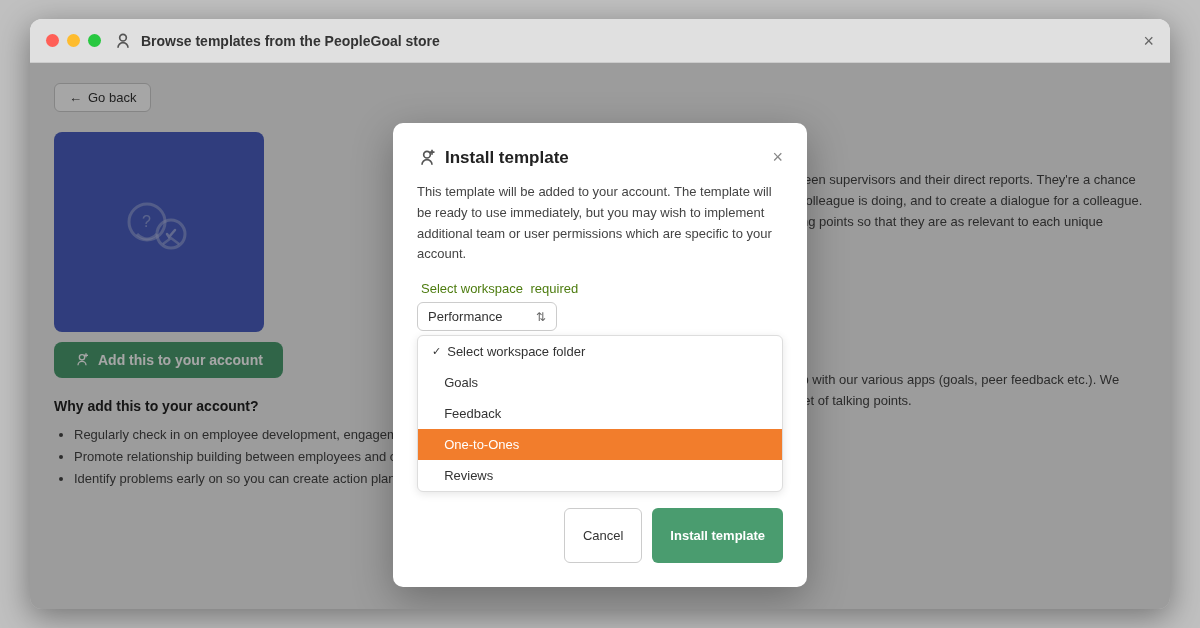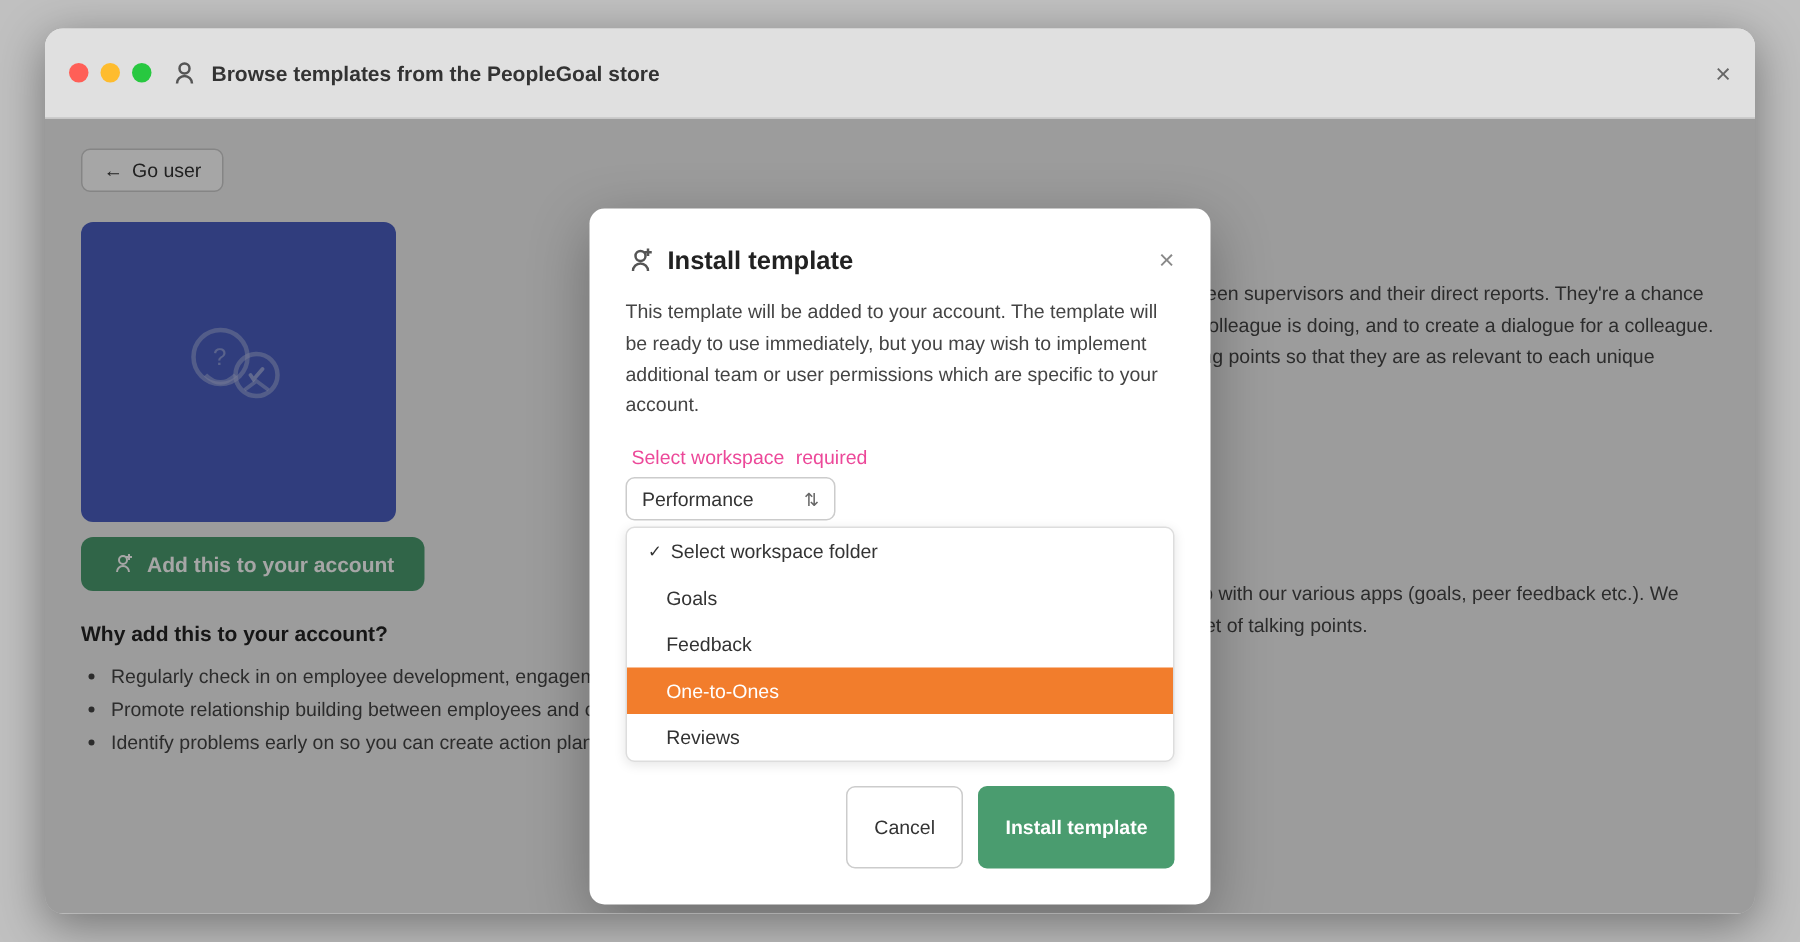--- a/index.html
+++ b/index.html
@@ -17,21 +17,21 @@
       height: 590px;
       background: #f0f0f0;
       border-radius: 12px;
       box-shadow: 0 8px 32px rgba(0,0,0,0.4);
       overflow: hidden;
       display: flex;
       flex-direction: column;
     }
     .titlebar {
       background: #e0e0e0;
-      height: 60px;
+      height: 44px;
       display: flex;
       align-items: center;
       padding: 0 16px;
       border-bottom: 1px solid #ccc;
       flex-shrink: 0;
     }
     .traffic-lights {
       display: flex;
       gap: 8px;
       margin-right: 12px;
@@ -197,21 +197,21 @@
       margin-bottom: 16px;
     }
     .modal-label {
       font-size: 13px;
       font-weight: 600;
       color: #333;
       margin-bottom: 6px;
     }
     .modal-label span {
       font-weight: 400;
-      color: #ec4899;
+      color: #4d7c0f;
       margin-left: 4px;
     }
     .workspace-select {
       display: flex;
       align-items: center;
       border: 1px solid #ccc;
       border-radius: 6px;
       padding: 6px 10px;
       background: #fff;
       margin-bottom: 4px;
@@ -304,21 +304,21 @@
         <path d="M6 20c0-3.3 2.7-6 6-6s6 2.7 6 6"></path>
       </svg>
       <span class="window-title">Browse templates from the PeopleGoal store</span>
     </div>
     <button class="close-btn">×</button>
   </div>
 
   <div class="content">
     <button class="go-back-btn">
       <span>←</span>
-      <span>Go user</span>
+      <span>Go back</span>
     </button>
 
     <div class="main-layout">
 
       <div>
         <div class="template-image">
           <svg viewBox="0 0 80 80" fill="none">
             <circle cx="28" cy="30" r="18" stroke="rgba(255,255,255,0.5)" stroke-width="3" fill="none"></circle>
             <path d="M18 42 Q28 52 38 42" stroke="rgba(255,255,255,0.5)" stroke-width="3" fill="none"></path>
             <circle cx="52" cy="42" r="14" stroke="rgba(255,255,255,0.5)" stroke-width="3" fill="none"></circle>

